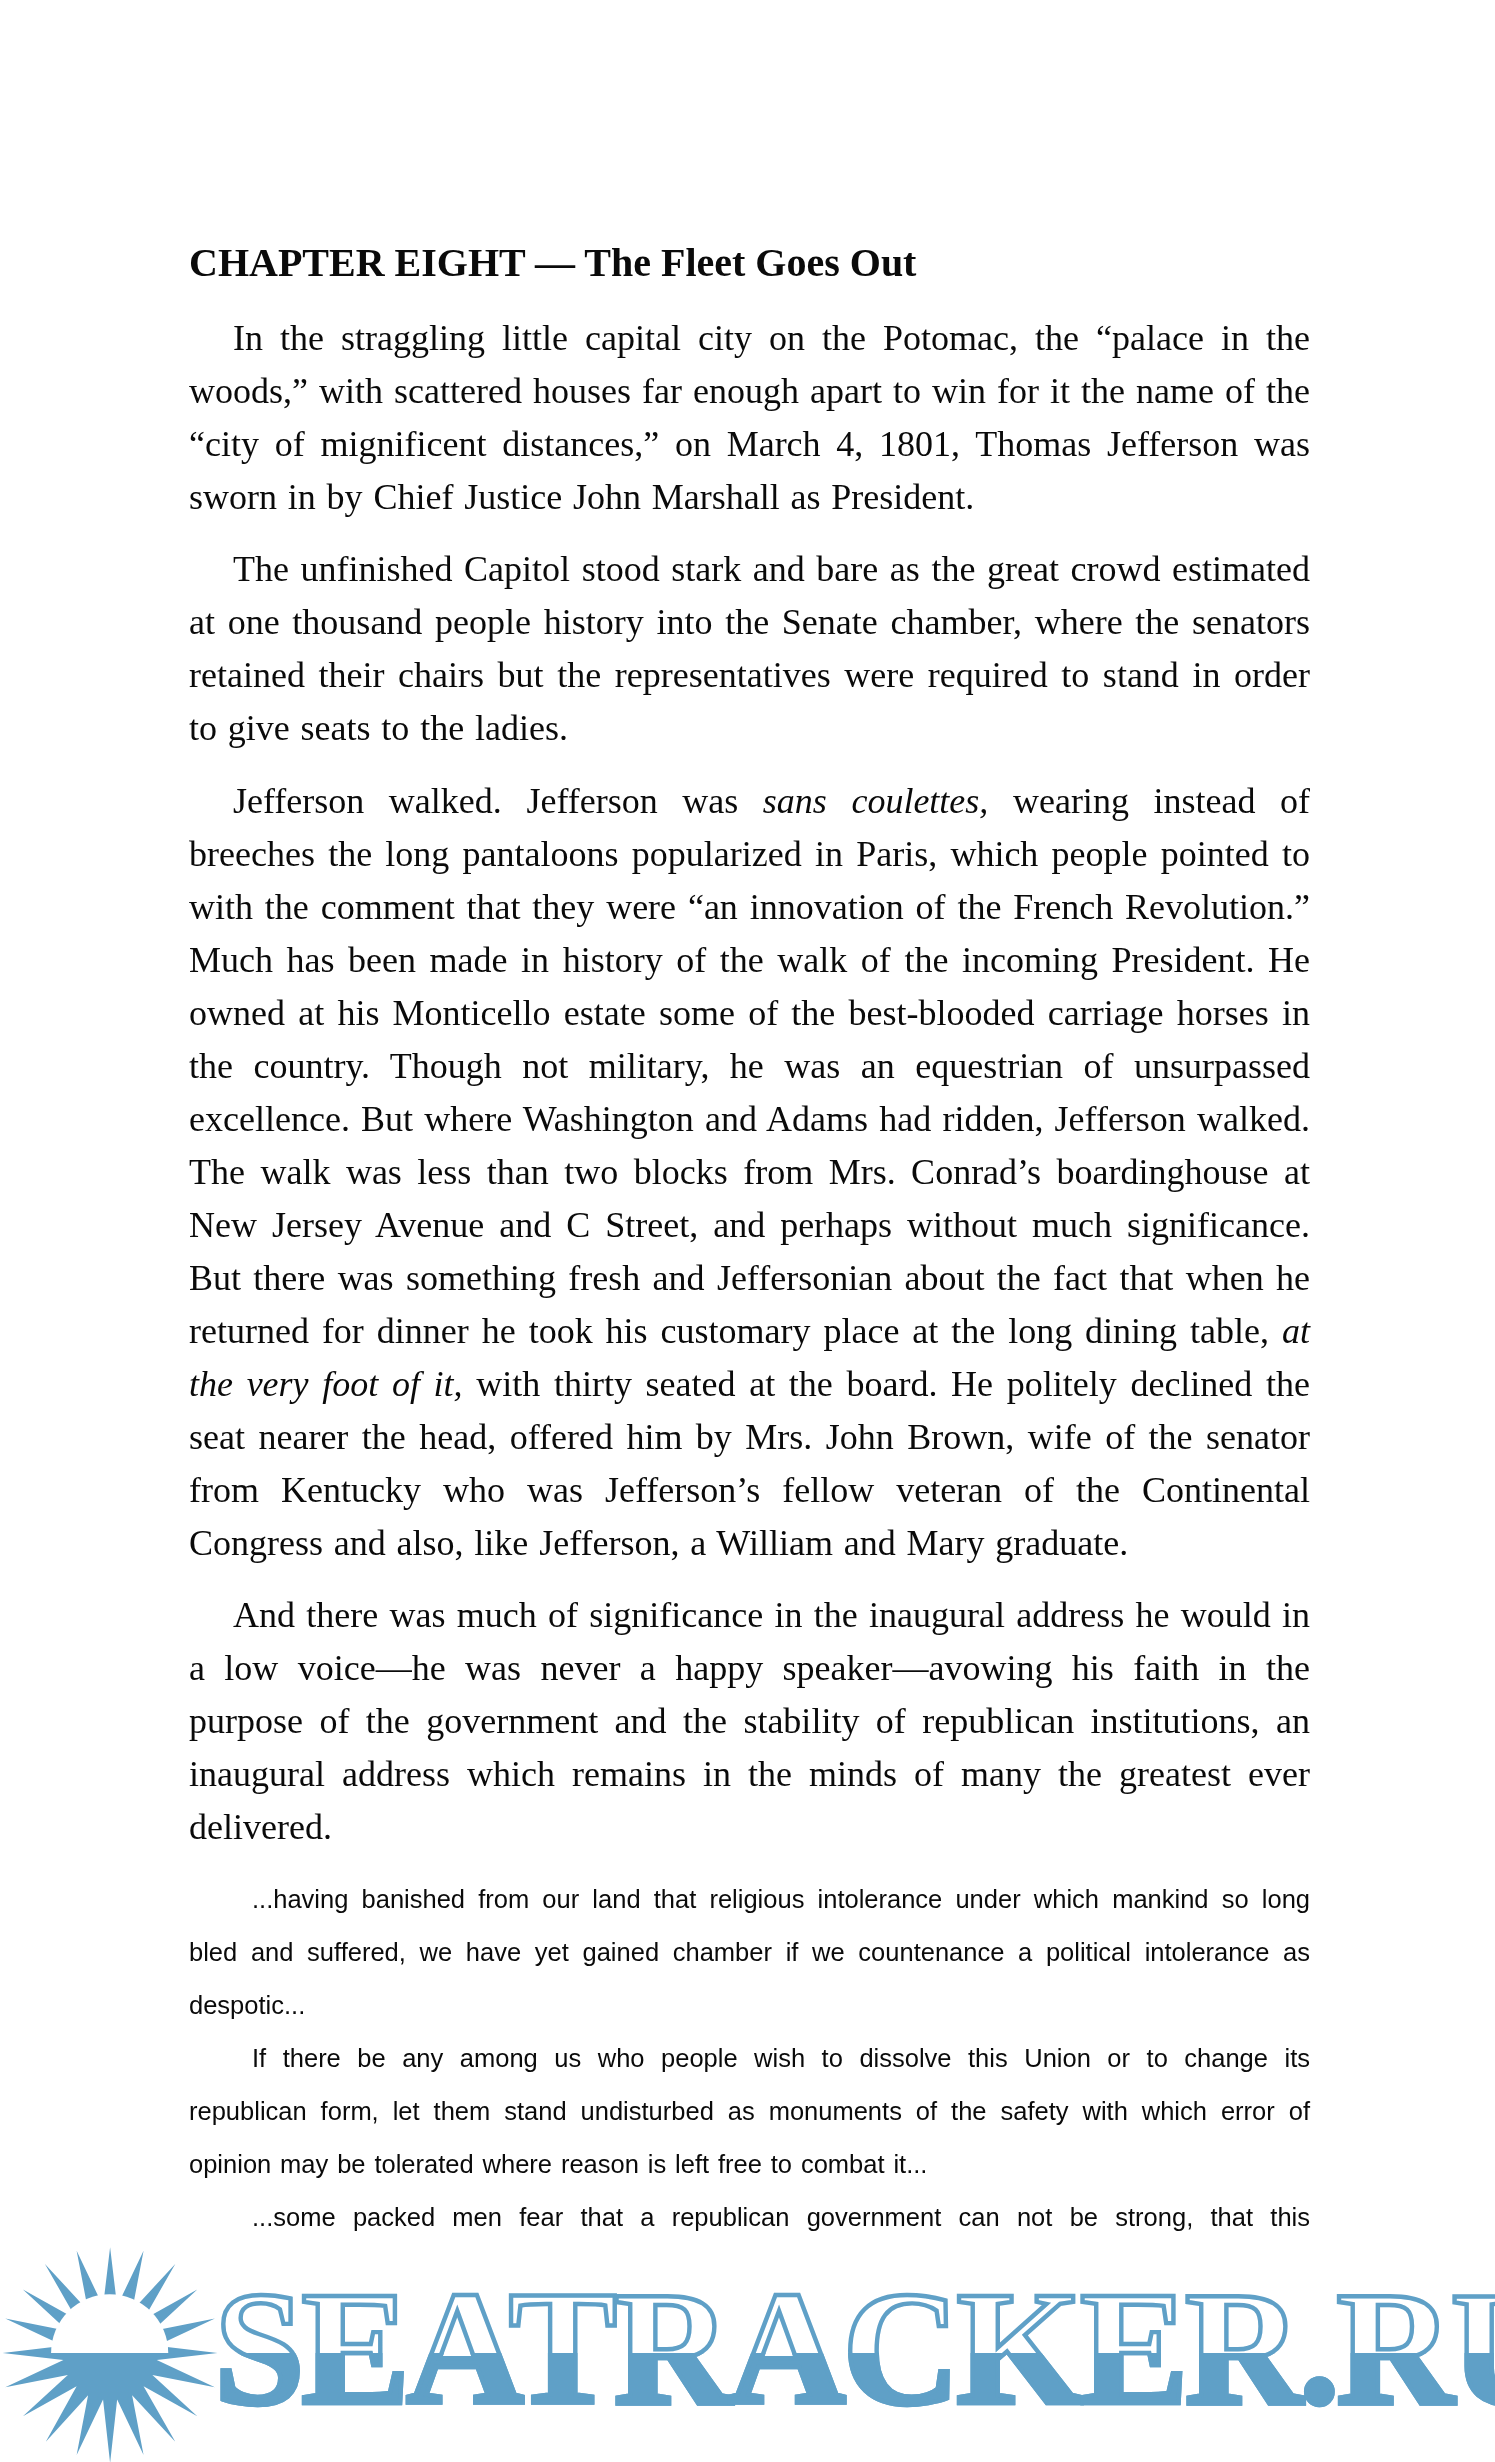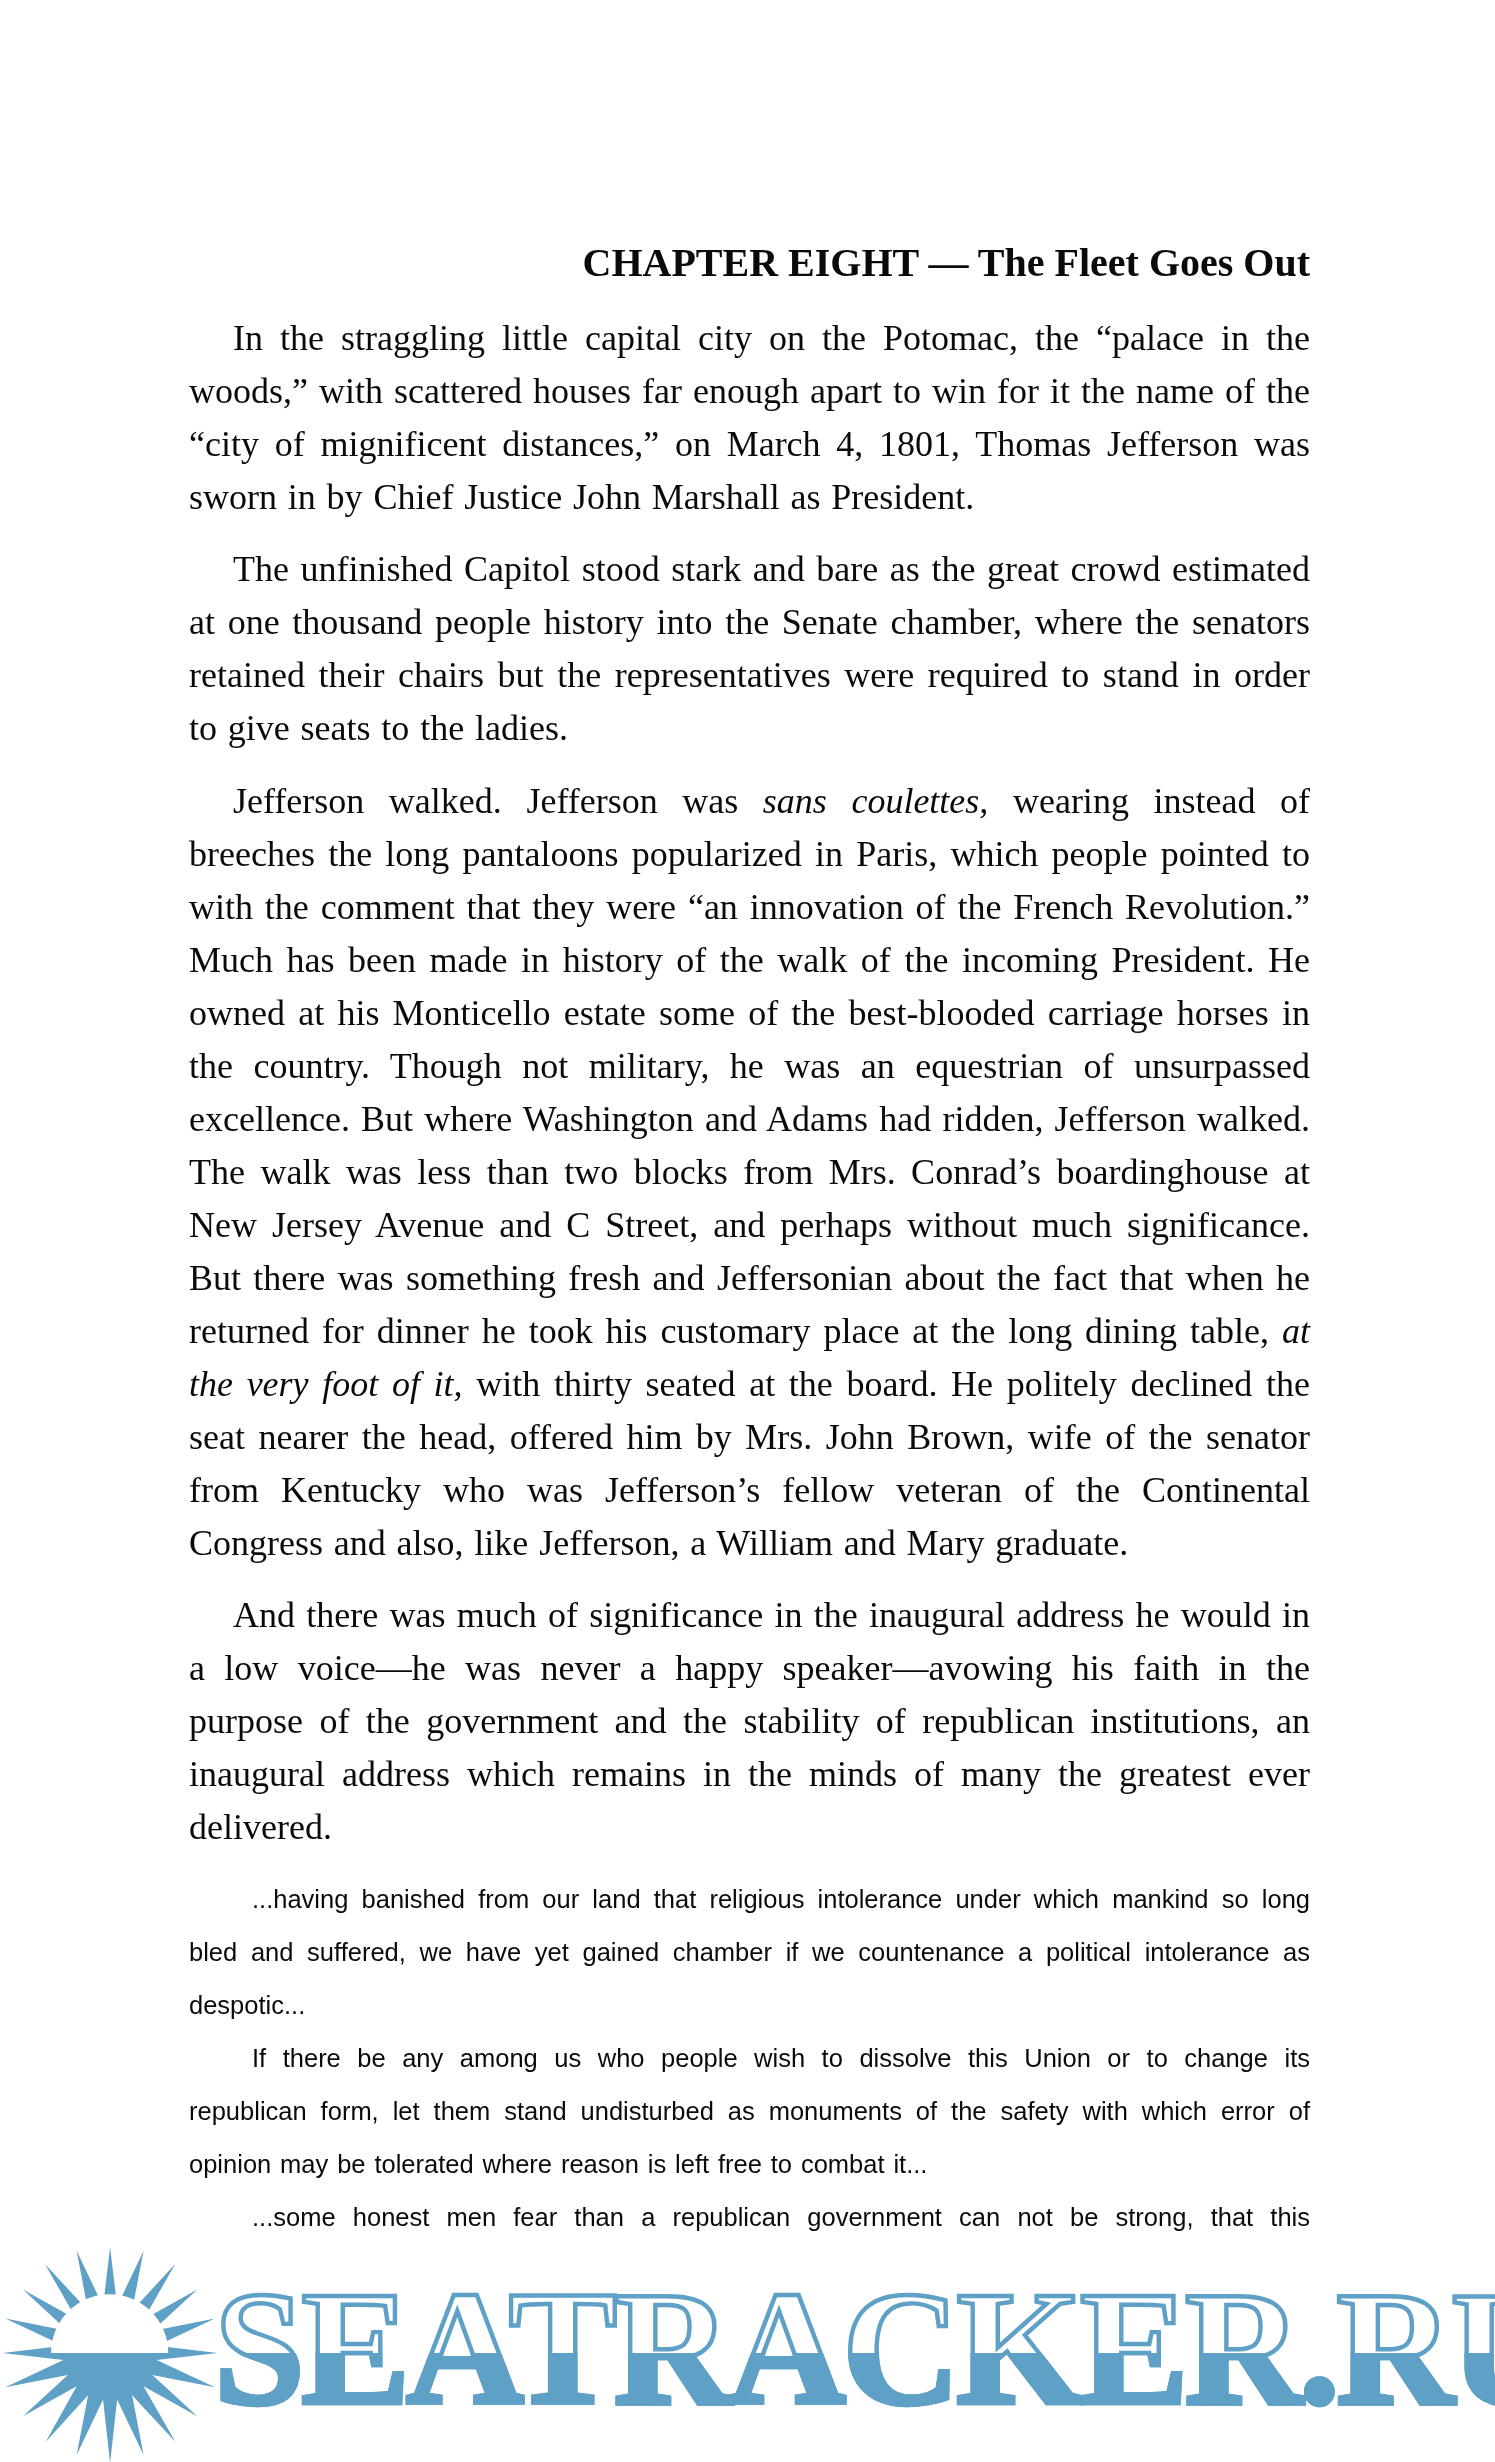--- a/index.html
+++ b/index.html
@@ -16,21 +16,21 @@
   .page {
     position: absolute;
     left: 189px;
     top: 239px;
     width: 1121px;
   }
 
   .heading {
     font-size: 40px;
     font-weight: bold;
-    text-align: right;
+    text-align: left;
     margin: 0 0 26px 0;
     line-height: 47px;
   }
 
   .body-para {
     font-size: 36px;
     line-height: 53px;
     text-align: justify;
     text-indent: 44px;
     word-spacing: 1.8px;
@@ -99,21 +99,21 @@
   <h1 class="heading">CHAPTER EIGHT — The Fleet Goes Out</h1>
   <div id="body-container">
       <p class="body-para"><span>In the straggling little capital city on the Potomac, the “palace in the woods,” with scattered houses far enough apart to win for it the name of the “city of mignificent distances,” on March 4, 1801, Thomas Jefferson was sworn in by Chief Justice John Marshall as President.</span></p>
       <p class="body-para"><span>The unfinished Capitol stood stark and bare as the great crowd estimated at one thousand people history into the Senate chamber, where the senators retained their chairs but the representatives were required to stand in order to give seats to the ladies.</span></p>
       <p class="body-para"><span>Jefferson walked. Jefferson was </span><i>sans coulettes,</i><span> wearing instead of breeches the long pantaloons popularized in Paris, which people pointed to with the comment that they were “an innovation of the French Revolution.” Much has been made in history of the walk of the incoming President. He owned at his Monticello estate some of the best-blooded carriage horses in the country. Though not military, he was an equestrian of unsurpassed excellence. But where Washington and Adams had ridden, Jefferson walked. The walk was less than two blocks from Mrs. Conrad’s boardinghouse at New Jersey Avenue and C Street, and perhaps without much significance. But there was something fresh and Jeffersonian about the fact that when he returned for dinner he took his customary place at the long dining table, </span><i>at the very foot of it,</i><span> with thirty seated at the board. He politely declined the seat nearer the head, offered him by Mrs. John Brown, wife of the senator from Kentucky who was Jefferson’s fellow veteran of the Continental Congress and also, like Jefferson, a William and Mary graduate.</span></p>
       <p class="body-para"><span>And there was much of significance in the inaugural address he would in a low voice—he was never a happy speaker—avowing his faith in the purpose of the government and the stability of republican institutions, an inaugural address which remains in the minds of many the greatest ever delivered.</span></p>
     </div>
   <div id="quote-container" class="quote-block">
       <p class="quote-para">...having banished from our land that religious intolerance under which mankind so long bled and suffered, we have yet gained chamber if we countenance a political intolerance as despotic...</p>
       <p class="quote-para">If there be any among us who people wish to dissolve this Union or to change its republican form, let them stand undisturbed as monuments of the safety with which error of opinion may be tolerated where reason is left free to combat it...</p>
-      <p class="quote-para justify-last">...some honest men fear than a republican government can not be strong, that this</p>
+      <p class="quote-para justify-last">...some packed men fear that a republican government can not be strong, that this</p>
     </div>
 </div>
 
 <div class="watermark">
   <svg class="sun-icon" viewBox="0 0 260 260" xmlns="http://www.w3.org/2000/svg">
     <polygon fill="#5fa0c7" points="125,15 133,82 163,19 150,87 199,34 163,97 224,63 173,110 244,96 178,127 247,135 178,143 244,174 173,160 224,207 163,173 199,236 150,183 163,251 133,188 125,260 117,188 87,251 100,183 52,236 87,173 26,207 77,160 6,174 72,143 3,135 72,127 6,96 77,110 26,63 87,97 51,34 100,87 87,19 117,82"></polygon>
     <path fill="#ffffff" d="M 58 135 A 66.5 66.5 0 0 1 191 135 Z"></path>
   </svg>
   <div class="wm-text">SEATRACKER.RU</div>
 </div>

